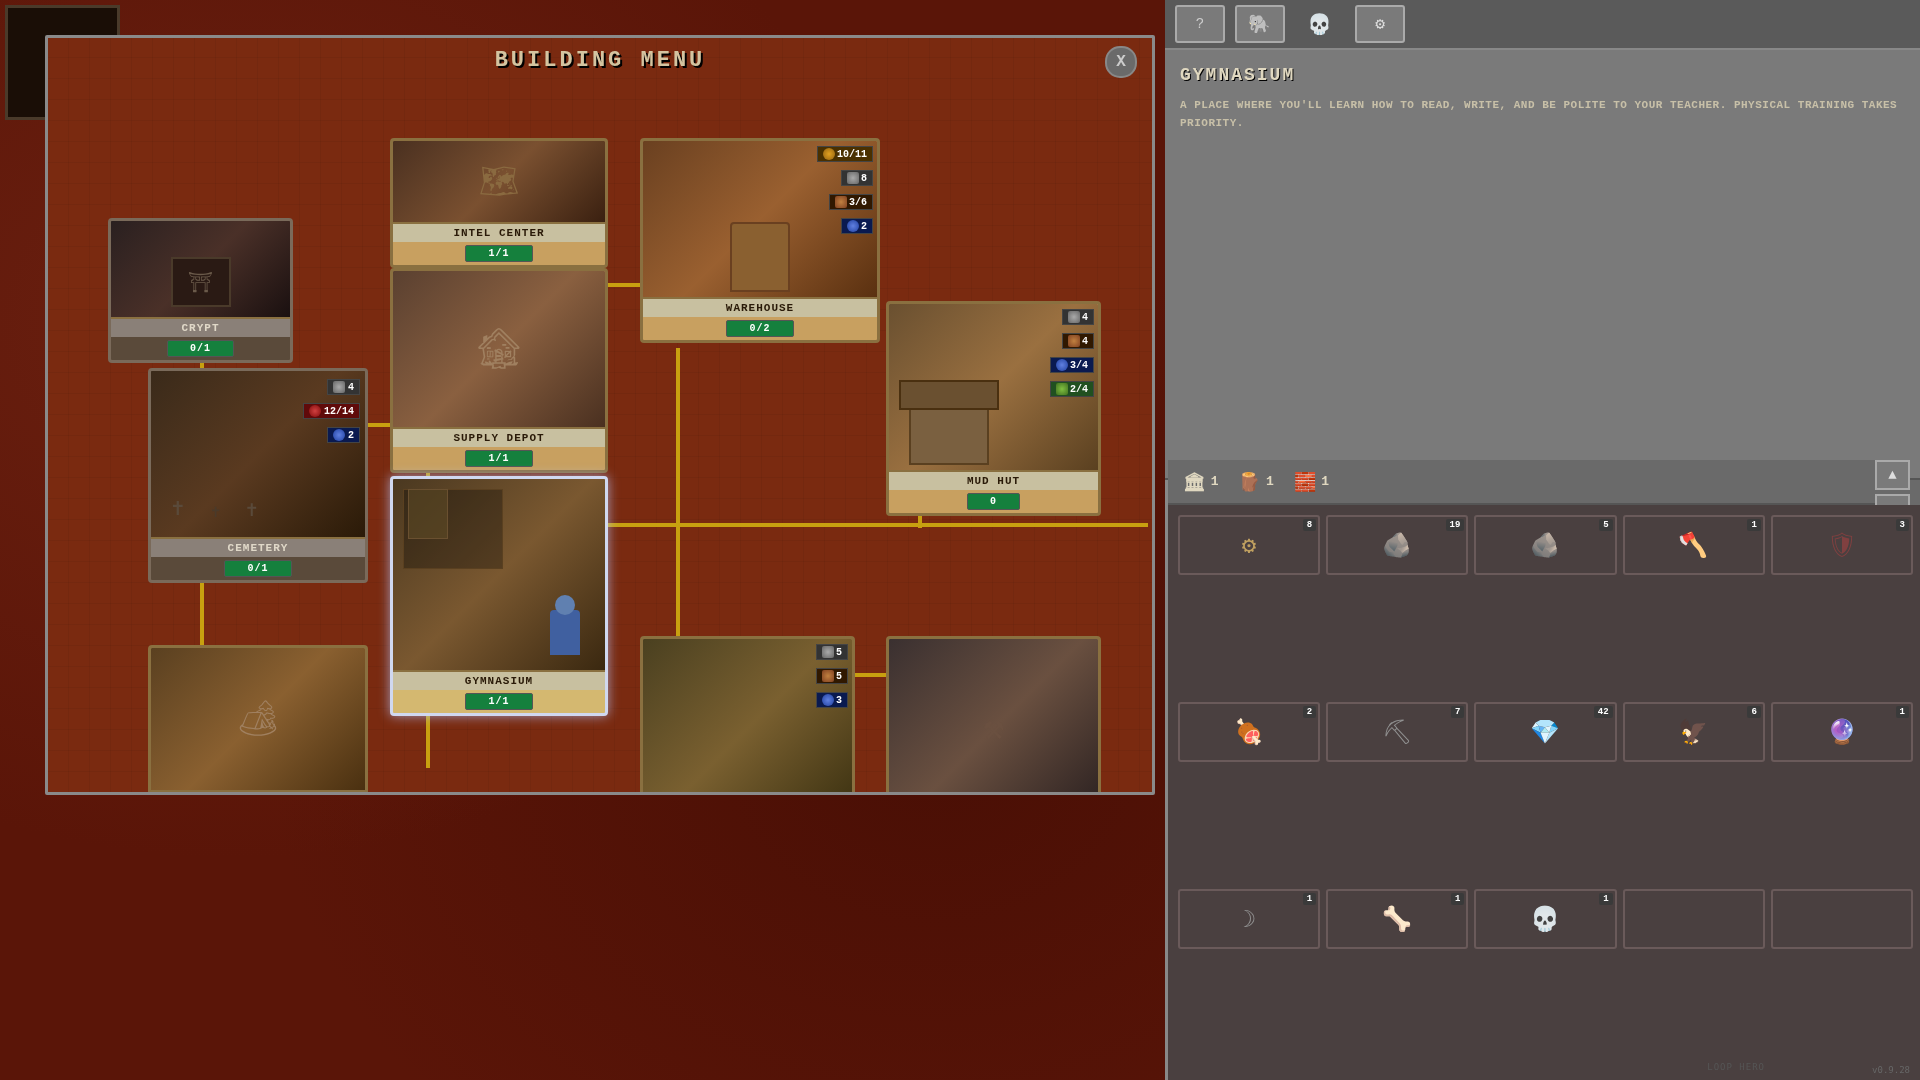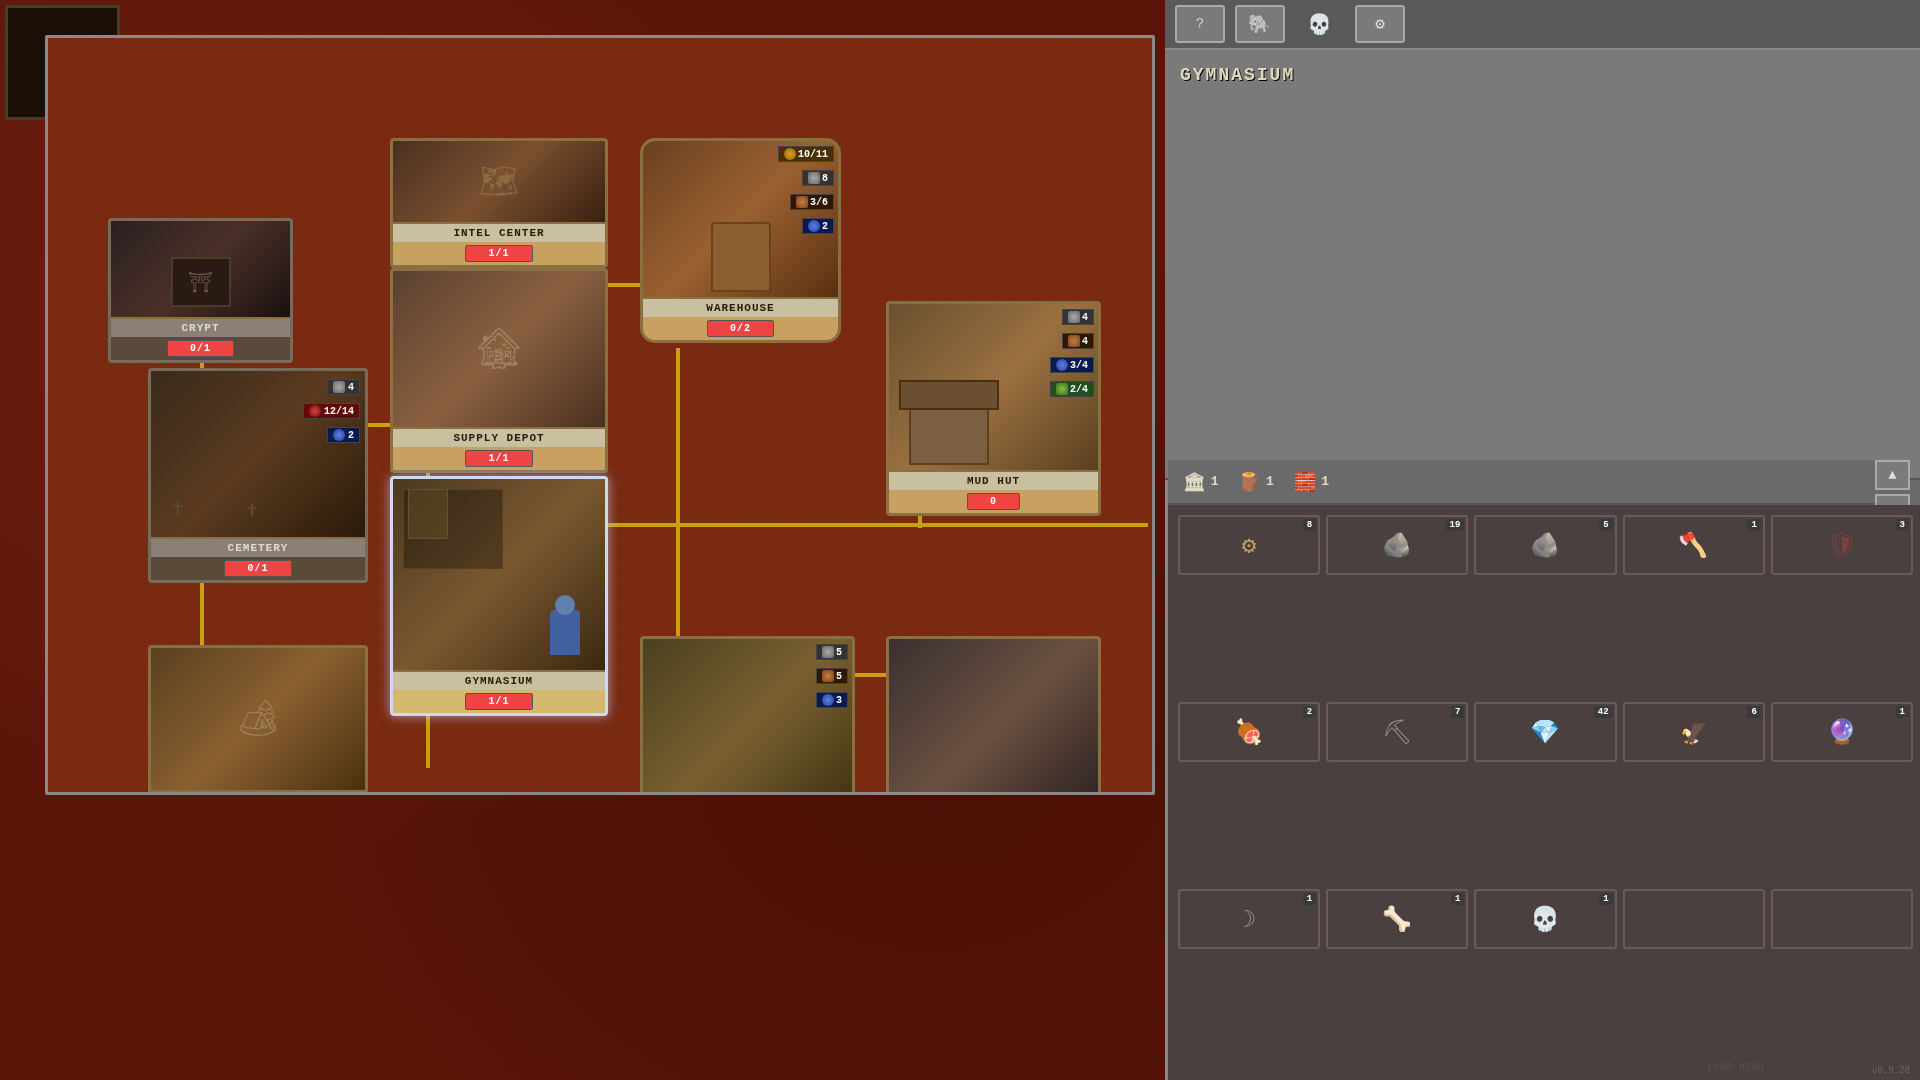--- a/index.html
+++ b/index.html
@@ -143,21 +143,21 @@
       text-align: center;
       padding: 3px 5px;
       font-size: 11px;
       font-weight: bold;
       color: #2a1a08;
       letter-spacing: 1px;
       border-top: 2px solid #8a7040;
     }
 
     .building-card-counter {
-      background: #ef4444;
+      background: #15803d;
       color: #fff;
       font-size: 10px;
       font-weight: bold;
       padding: 2px 22px;
       margin: 3px 0;
       border: 1px solid #555;
       border-radius: 2px;
       letter-spacing: 1px;
     }
 
@@ -382,20 +382,24 @@
 <div id="game-container">
 
   <div id="map-background">
 
     <div style="position:absolute;top:5px;left:5px;width:115px;height:115px;background:#1a0e06;border:3px solid #4a3a2a;display:flex;align-items:center;justify-content:center;font-size:36px;color:#4a3a2a;">💀</div>
 
   </div>
 
   <div id="building-menu">
 
+    <div id="menu-title-bar">
+      <span id="menu-title" class="pixel-text">BUILDING MENU</span>
+      <div id="close-button">X</div>
+    </div>
 
     <div id="buildings-area">
 
       <div class="line-v" style="left:152px;top:145px;height:150px;"></div>
 
       <div class="line-h" style="left:152px;top:340px;width:195px;"></div>
 
       <div class="line-h" style="left:378px;top:200px;width:220px;"></div>
 
       <div class="line-v" style="left:378px;top:385px;height:20px;"></div>
@@ -466,21 +470,21 @@
           <div style="position:absolute;bottom:15px;right:25px;width:30px;height:45px;background:#4060a0;border-radius:4px 4px 0 0;"></div>
           <div style="position:absolute;bottom:55px;right:30px;width:20px;height:20px;background:#6080b0;border-radius:50%;"></div>
 
           <div style="position:absolute;top:10px;left:10px;width:100px;height:80px;background:rgba(0,0,0,0.3);border:1px solid #5a4020;"></div>
           <div style="position:absolute;top:10px;left:15px;width:40px;height:50px;background:rgba(100,80,40,0.5);border:1px solid #6a5030;"></div>
         </div>
         <div class="building-card-label pixel-text">GYMNASIUM</div>
         <div class="building-card-counter pixel-text">1/1</div>
       </div>
 
-      <div class="building-card" style="left:592px;top:55px;width:201px;height:205px;border-radius:15px;">
+      <div class="building-card" style="left:592px;top:55px;width:240px;height:205px;">
         <div class="building-card-image warehouse-bg" style="position:relative;">
 
           <div class="num-badge" style="top:5px;right:4px;background:#4a3000;">
             <span style="display:inline-block;width:12px;height:12px;background:radial-gradient(circle,#e0a020,#906010);border-radius:50%;vertical-align:middle;margin-right:2px;"></span>10/11
           </div>
           <div class="num-badge" style="top:29px;right:4px;background:#333;">
             <span style="display:inline-block;width:12px;height:12px;background:radial-gradient(circle,#aaa,#666);border-radius:2px;vertical-align:middle;margin-right:2px;"></span>8
           </div>
           <div class="num-badge" style="top:53px;right:4px;background:#301800;">
             <span style="display:inline-block;width:12px;height:12px;background:radial-gradient(circle,#c08040,#804020);border-radius:2px;vertical-align:middle;margin-right:2px;"></span>3/6
@@ -558,20 +562,21 @@
       <div style="display:flex;align-items:center;gap:10px;margin-right:auto;padding-left:10px;">
         <div class="top-bar-btn" style="font-size:14px;color:#ccc;">?</div>
         <div class="top-bar-btn" style="font-size:18px;">🐘</div>
         <div style="width:50px;height:38px;display:flex;align-items:center;justify-content:center;color:#888;font-size:20px;">💀</div>
         <div class="top-bar-btn" style="font-size:16px;">⚙</div>
       </div>
     </div>
 
     <div id="info-panel">
       <div id="info-title" class="pixel-text">GYMNASIUM</div>
+      <div id="info-description" class="pixel-text">A PLACE WHERE YOU'LL LEARN HOW TO READ, WRITE, AND BE POLITE TO YOUR TEACHER. PHYSICAL TRAINING TAKES PRIORITY.</div>
     </div>
 
     <div id="resource-counts" style="position:absolute;top:460px;left:0;width:720px;height:45px;background:#6a6a6a;display:flex;align-items:center;gap:20px;padding:0 15px;border-bottom:2px solid #555;">
       <div class="res-count-item">
         <span style="font-size:18px;">🏛</span>
         <span>1</span>
       </div>
       <div class="res-count-item">
         <span style="font-size:18px;">🪵</span>
         <span>1</span>

